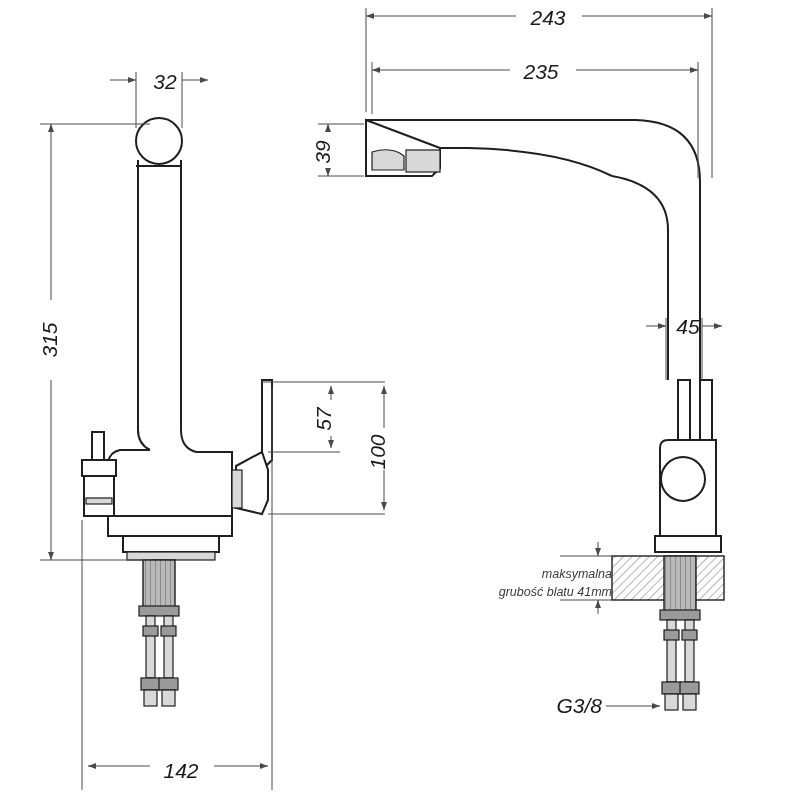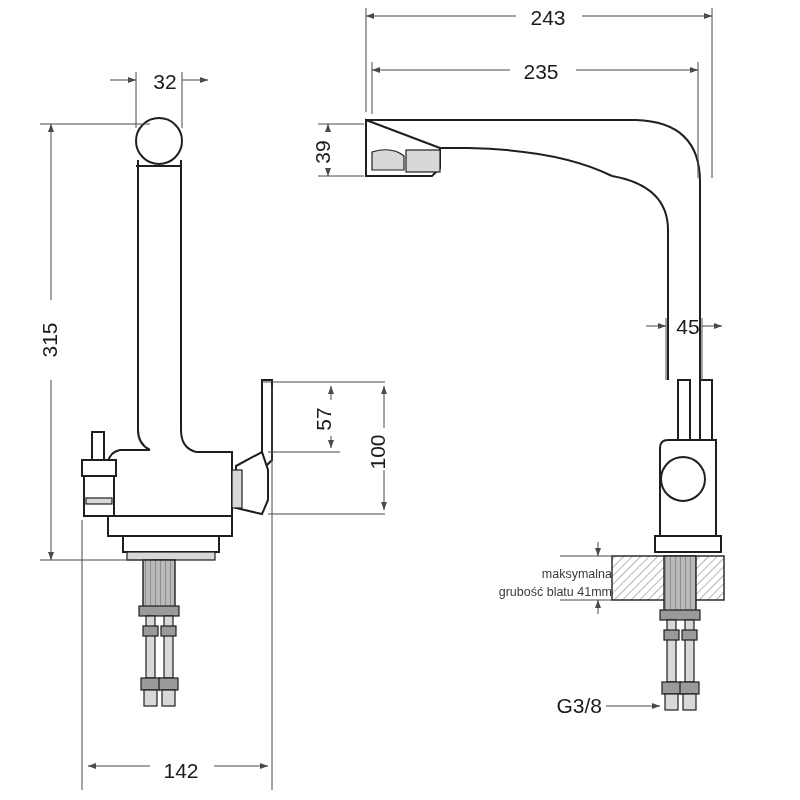--- a/index.html
+++ b/index.html
@@ -9,20 +9,21 @@
   }
   body {
     font-family: "Liberation Sans", sans-serif;
   }
   #stage {
     position: relative;
     width: 800px;
     height: 800px;
     background: #ffffff;
     overflow: hidden;
+    font-style: italic;
   }
   #stage svg {
     position: absolute;
     left: 0;
     top: 0;
   }
   .dim-label {
     font-family: "Liberation Sans", sans-serif;
     font-size: 21px;
     fill: #1a1a1a;

